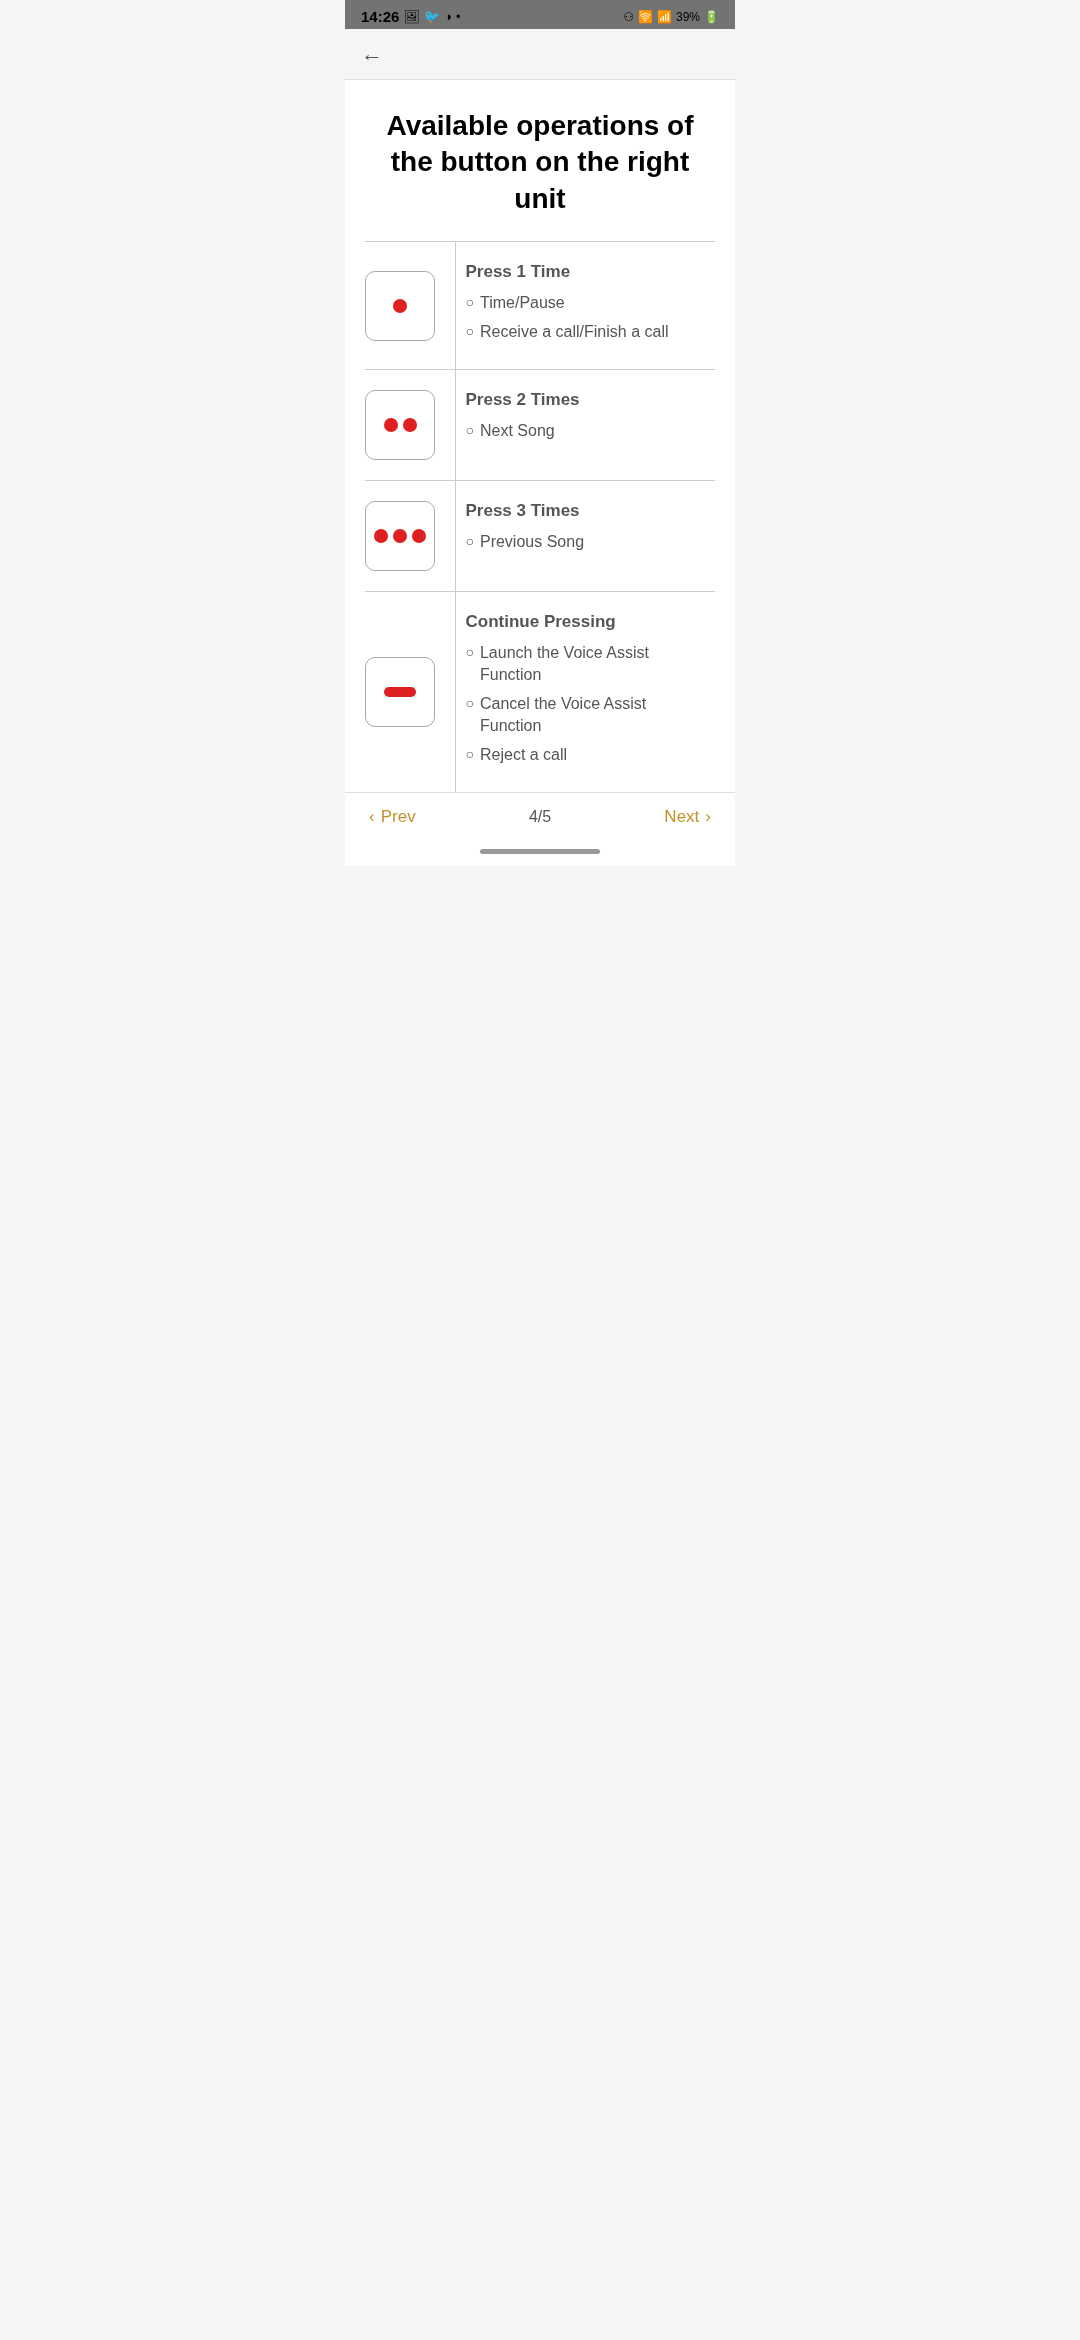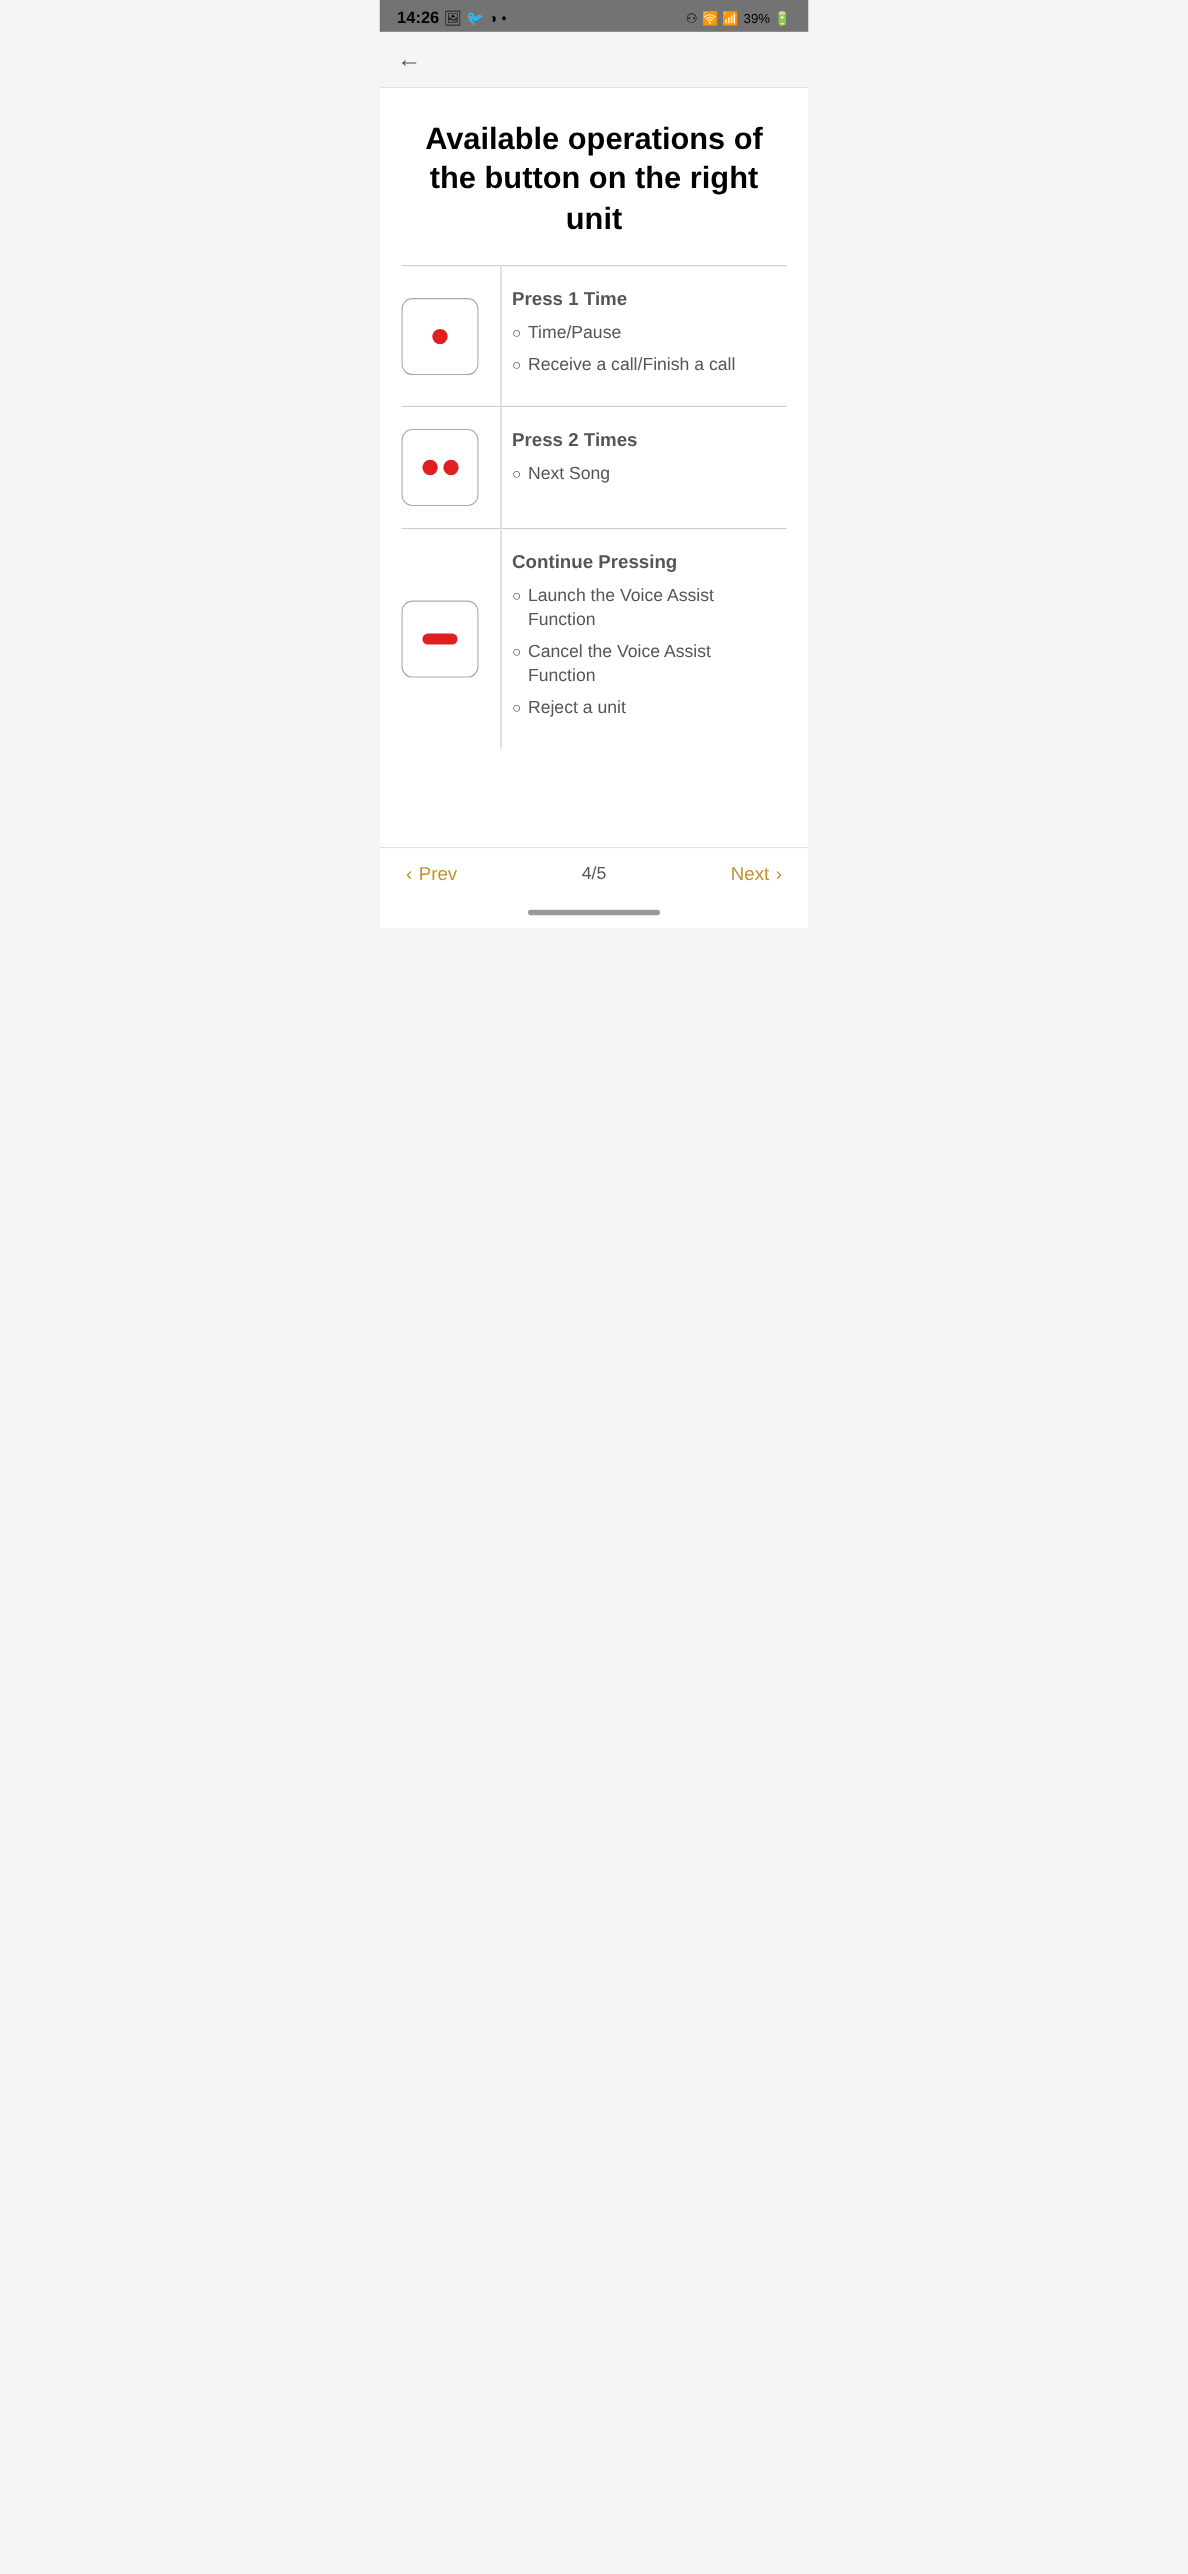--- a/index.html
+++ b/index.html
@@ -242,29 +242,44 @@
           <td class="desc-cell">
             <div class="press-title">Press 2 Times</div>
             <ul class="item-list">
               <li>Next Song</li>
             </ul>
           </td>
         </tr>
         <tr>
           <td class="icon-cell">
             <div class="btn-icon">
+              <div class="dot"></div>
+              <div class="dot"></div>
+              <div class="dot"></div>
+            </div>
+          </td>
+          <td class="desc-cell">
+            <div class="press-title">Press 3 Times</div>
+            <ul class="item-list">
+              <li>Previous Song</li>
+            </ul>
+          </td>
+        </tr>
+        <tr>
+          <td class="icon-cell">
+            <div class="btn-icon">
               <div class="dash"></div>
             </div>
           </td>
           <td class="desc-cell">
             <div class="press-title">Continue Pressing</div>
             <ul class="item-list">
               <li>Launch the Voice Assist Function</li>
               <li>Cancel the Voice Assist Function</li>
-              <li>Reject a unit</li>
+              <li>Reject a call</li>
             </ul>
           </td>
         </tr>
       </tbody>
   </table>
 </div>
 
 <div class="bottom-nav">
   <button class="nav-btn">
     <span>‹</span>

